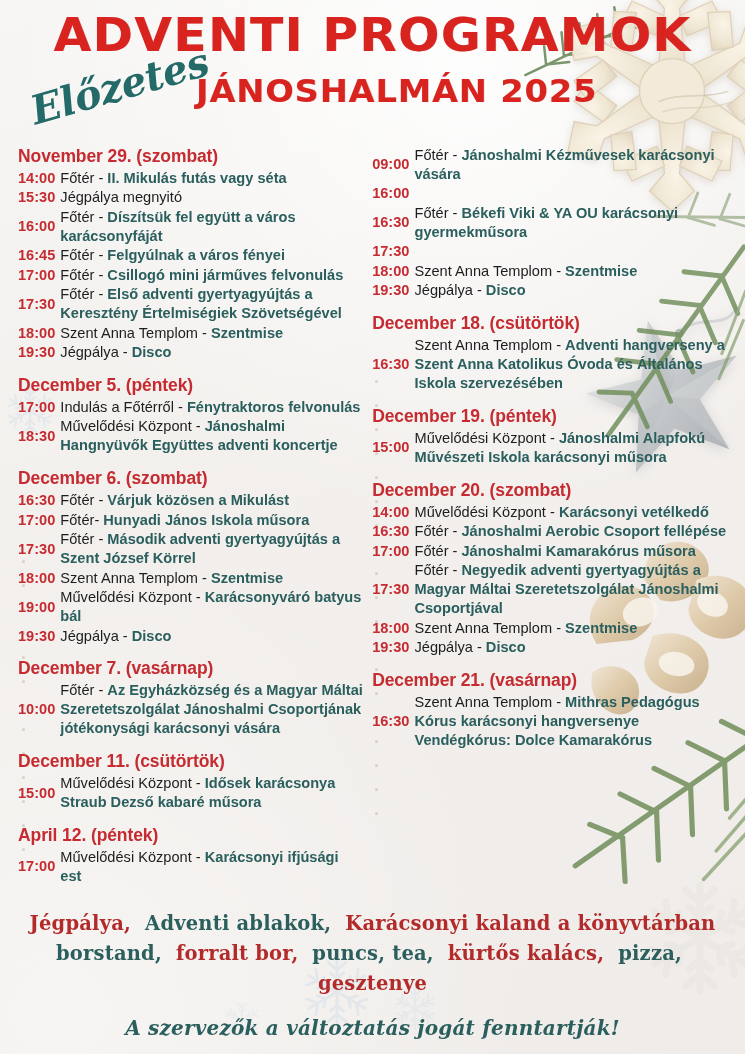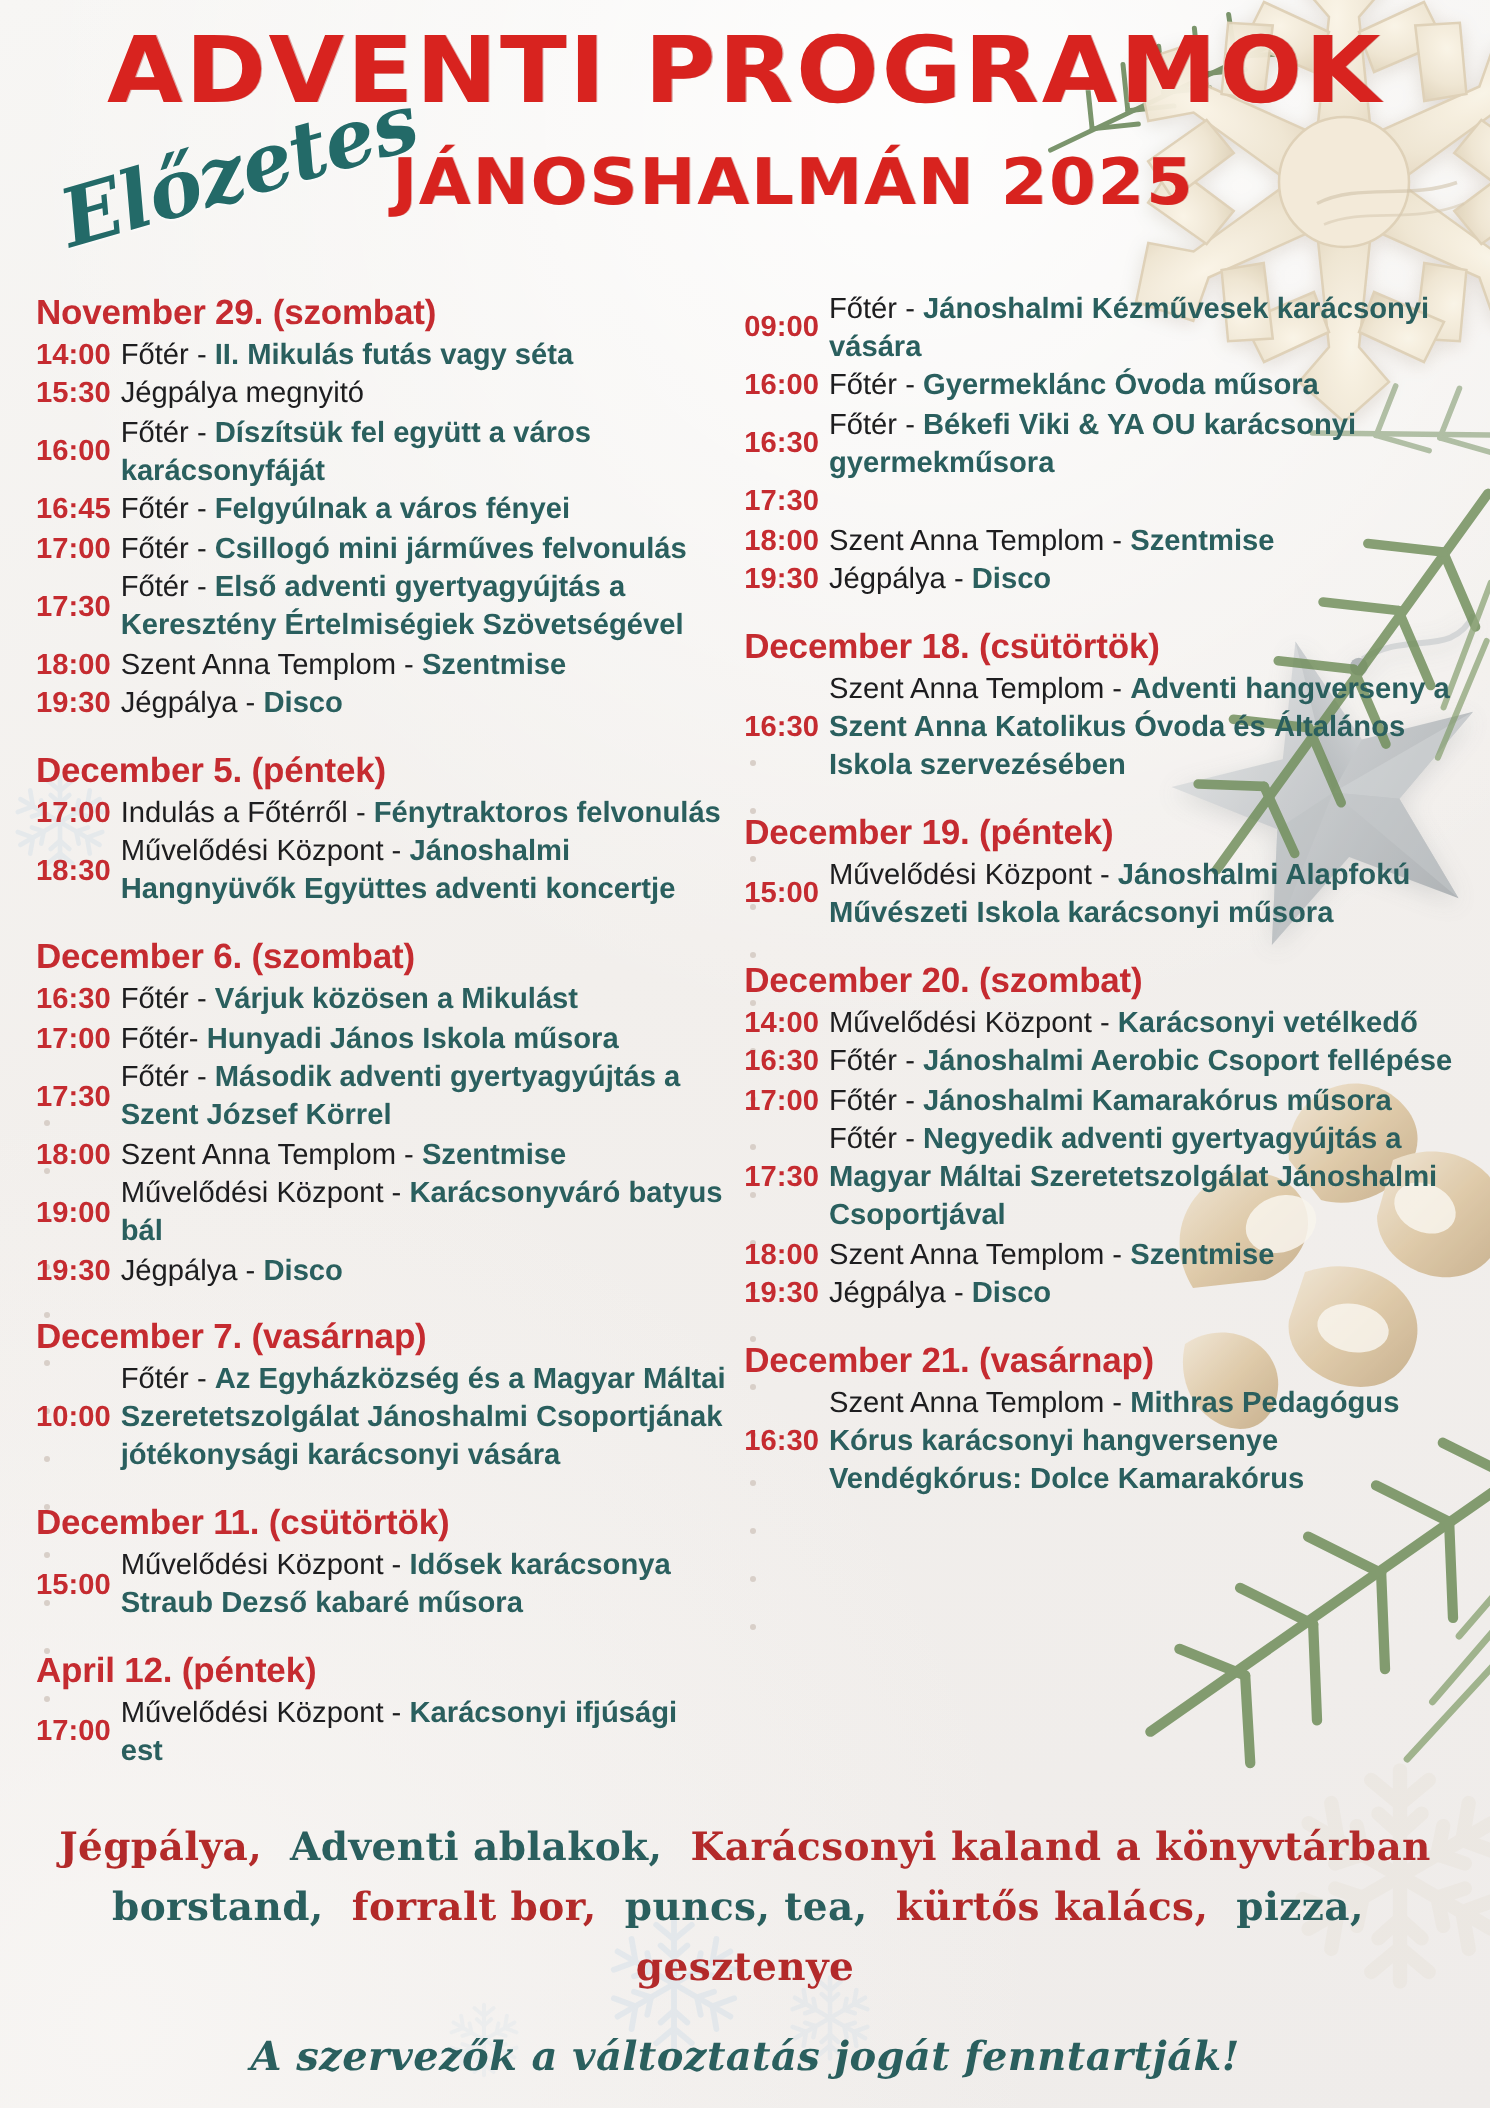--- a/index.html
+++ b/index.html
@@ -519,21 +519,20 @@
         </div>
       </div>
     <div class="col col-right" id="col-right">
         <div class="day">
           <div class="ev">
             <span class="ev-time">09:00</span>
             <span class="ev-body"><span class="ev-place">Főtér - </span><span class="ev-desc">Jánoshalmi Kézművesek karácsonyi vására</span></span>
           </div>
           <div class="ev">
             <span class="ev-time">16:00</span>
-            <span class="ev-body"><span class="ev-place">Főtér - </span><span class="ev-desc">Gyermeklánc Óvoda műsora</span></span>
           </div>
           <div class="ev">
             <span class="ev-time">16:30</span>
             <span class="ev-body"><span class="ev-place">Főtér - </span><span class="ev-desc">Békefi Viki &amp; YA OU karácsonyi gyermekműsora</span></span>
           </div>
           <div class="ev">
             <span class="ev-time">17:30</span>
           </div>
           <div class="ev">
             <span class="ev-time">18:00</span>

